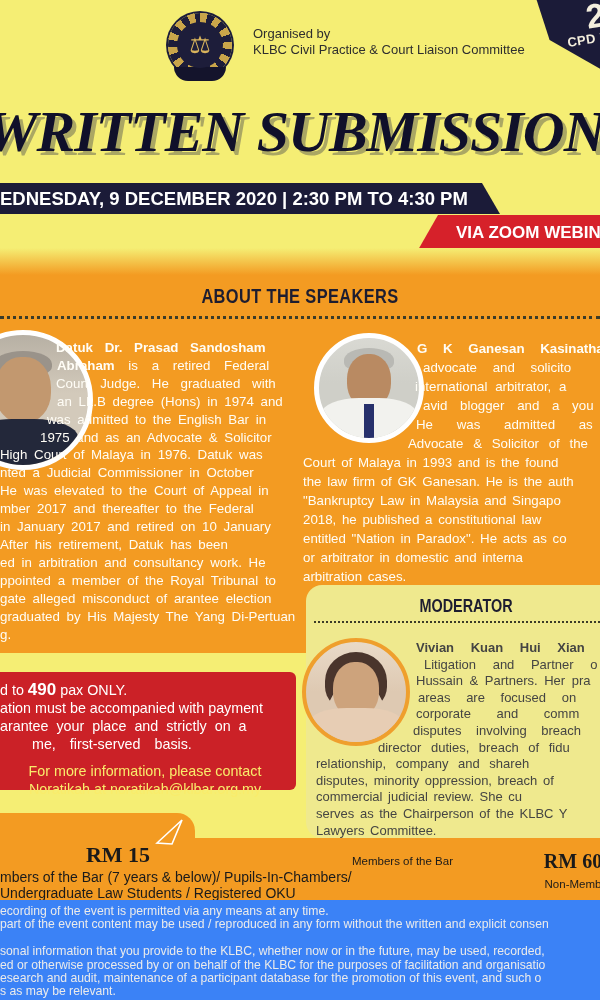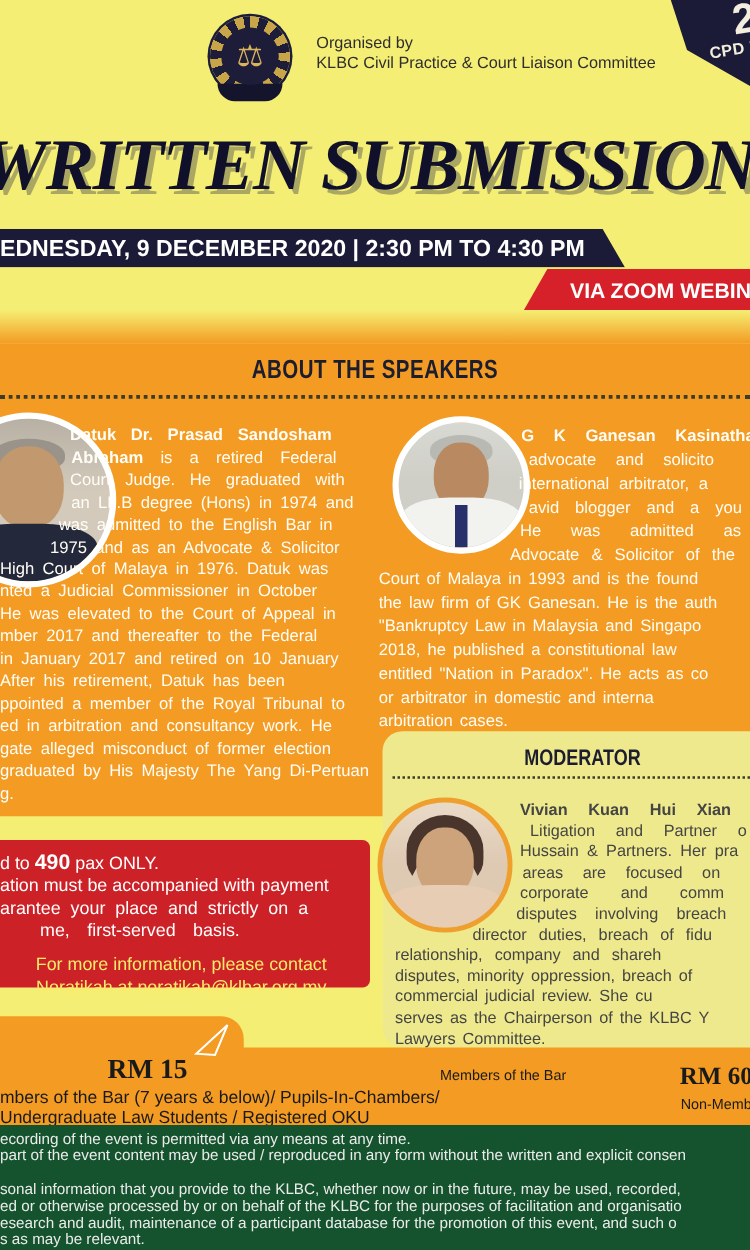--- a/index.html
+++ b/index.html
@@ -119,21 +119,21 @@
   .p1 .amt{font-size:22px;}
   .p1 .dsc{font-size:14px;line-height:12.6px;margin-top:3px;white-space:nowrap;}
   .p2{left:330px;top:850px;width:145px;}
   .p2 .amt{font-size:20px;}
   .p2 .dsc{font-size:11.5px;margin-top:5px;white-space:nowrap;}
   .p3{left:520px;top:850px;width:106px;}
   .p3 .amt{font-size:20px;}
   .p3 .dsc{font-size:11.5px;margin-top:5px;white-space:nowrap;}
 
   
-  .footer{left:0;top:900px;width:600px;height:100px;background:#14532d;}
+  .footer{left:0;top:900px;width:600px;height:100px;background:#3b82f6;}
   .ftxt{position:absolute;left:0;top:5px;width:640px;color:#ebebeb;font-size:12.2px;}
   .ftxt .ln{height:13.4px;line-height:13.4px;white-space:nowrap;}
 </style>
 </head>
 <body>
 
 <div class="abs cpd">
   <div class="cpd-inner">
     <div class="cpd-num">2</div>
     <div class="cpd-lbl">CPD P</div>
@@ -177,23 +177,23 @@
       <div class="ln">Court Judge. He graduated with</div>
       <div class="ln">an LL.B degree (Hons) in 1974 and</div>
       <div class="ln">was admitted to the English Bar in</div>
       <div class="ln">1975 and as an Advocate &amp; Solicitor</div>
       <div class="ln">High Court of Malaya in 1976. Datuk was</div>
       <div class="ln">nted a Judicial Commissioner in October</div>
       <div class="ln">He was elevated to the Court of Appeal in</div>
       <div class="ln">mber 2017 and thereafter to the Federal</div>
       <div class="ln">in January 2017 and retired on 10 January</div>
       <div class="ln">After his retirement, Datuk has been</div>
+      <div class="ln">ed in arbitration and consultancy work.  He</div>
       <div class="ln">ppointed a member of the Royal Tribunal to</div>
-      <div class="ln">ed in arbitration and consultancy work.  He</div>
-      <div class="ln">gate alleged misconduct of former election</div>
+      <div class="ln">gate alleged misconduct of arantee election</div>
       <div class="ln">graduated by His Majesty The Yang Di-Pertuan</div>
       <div class="ln">g.</div>
     </div>
 </div>
 
 <div class="abs photo ring-w ph2">
   <div class="hair"></div>
   <div class="face"></div>
   <div class="torso"></div>
   <div class="tie"></div>

